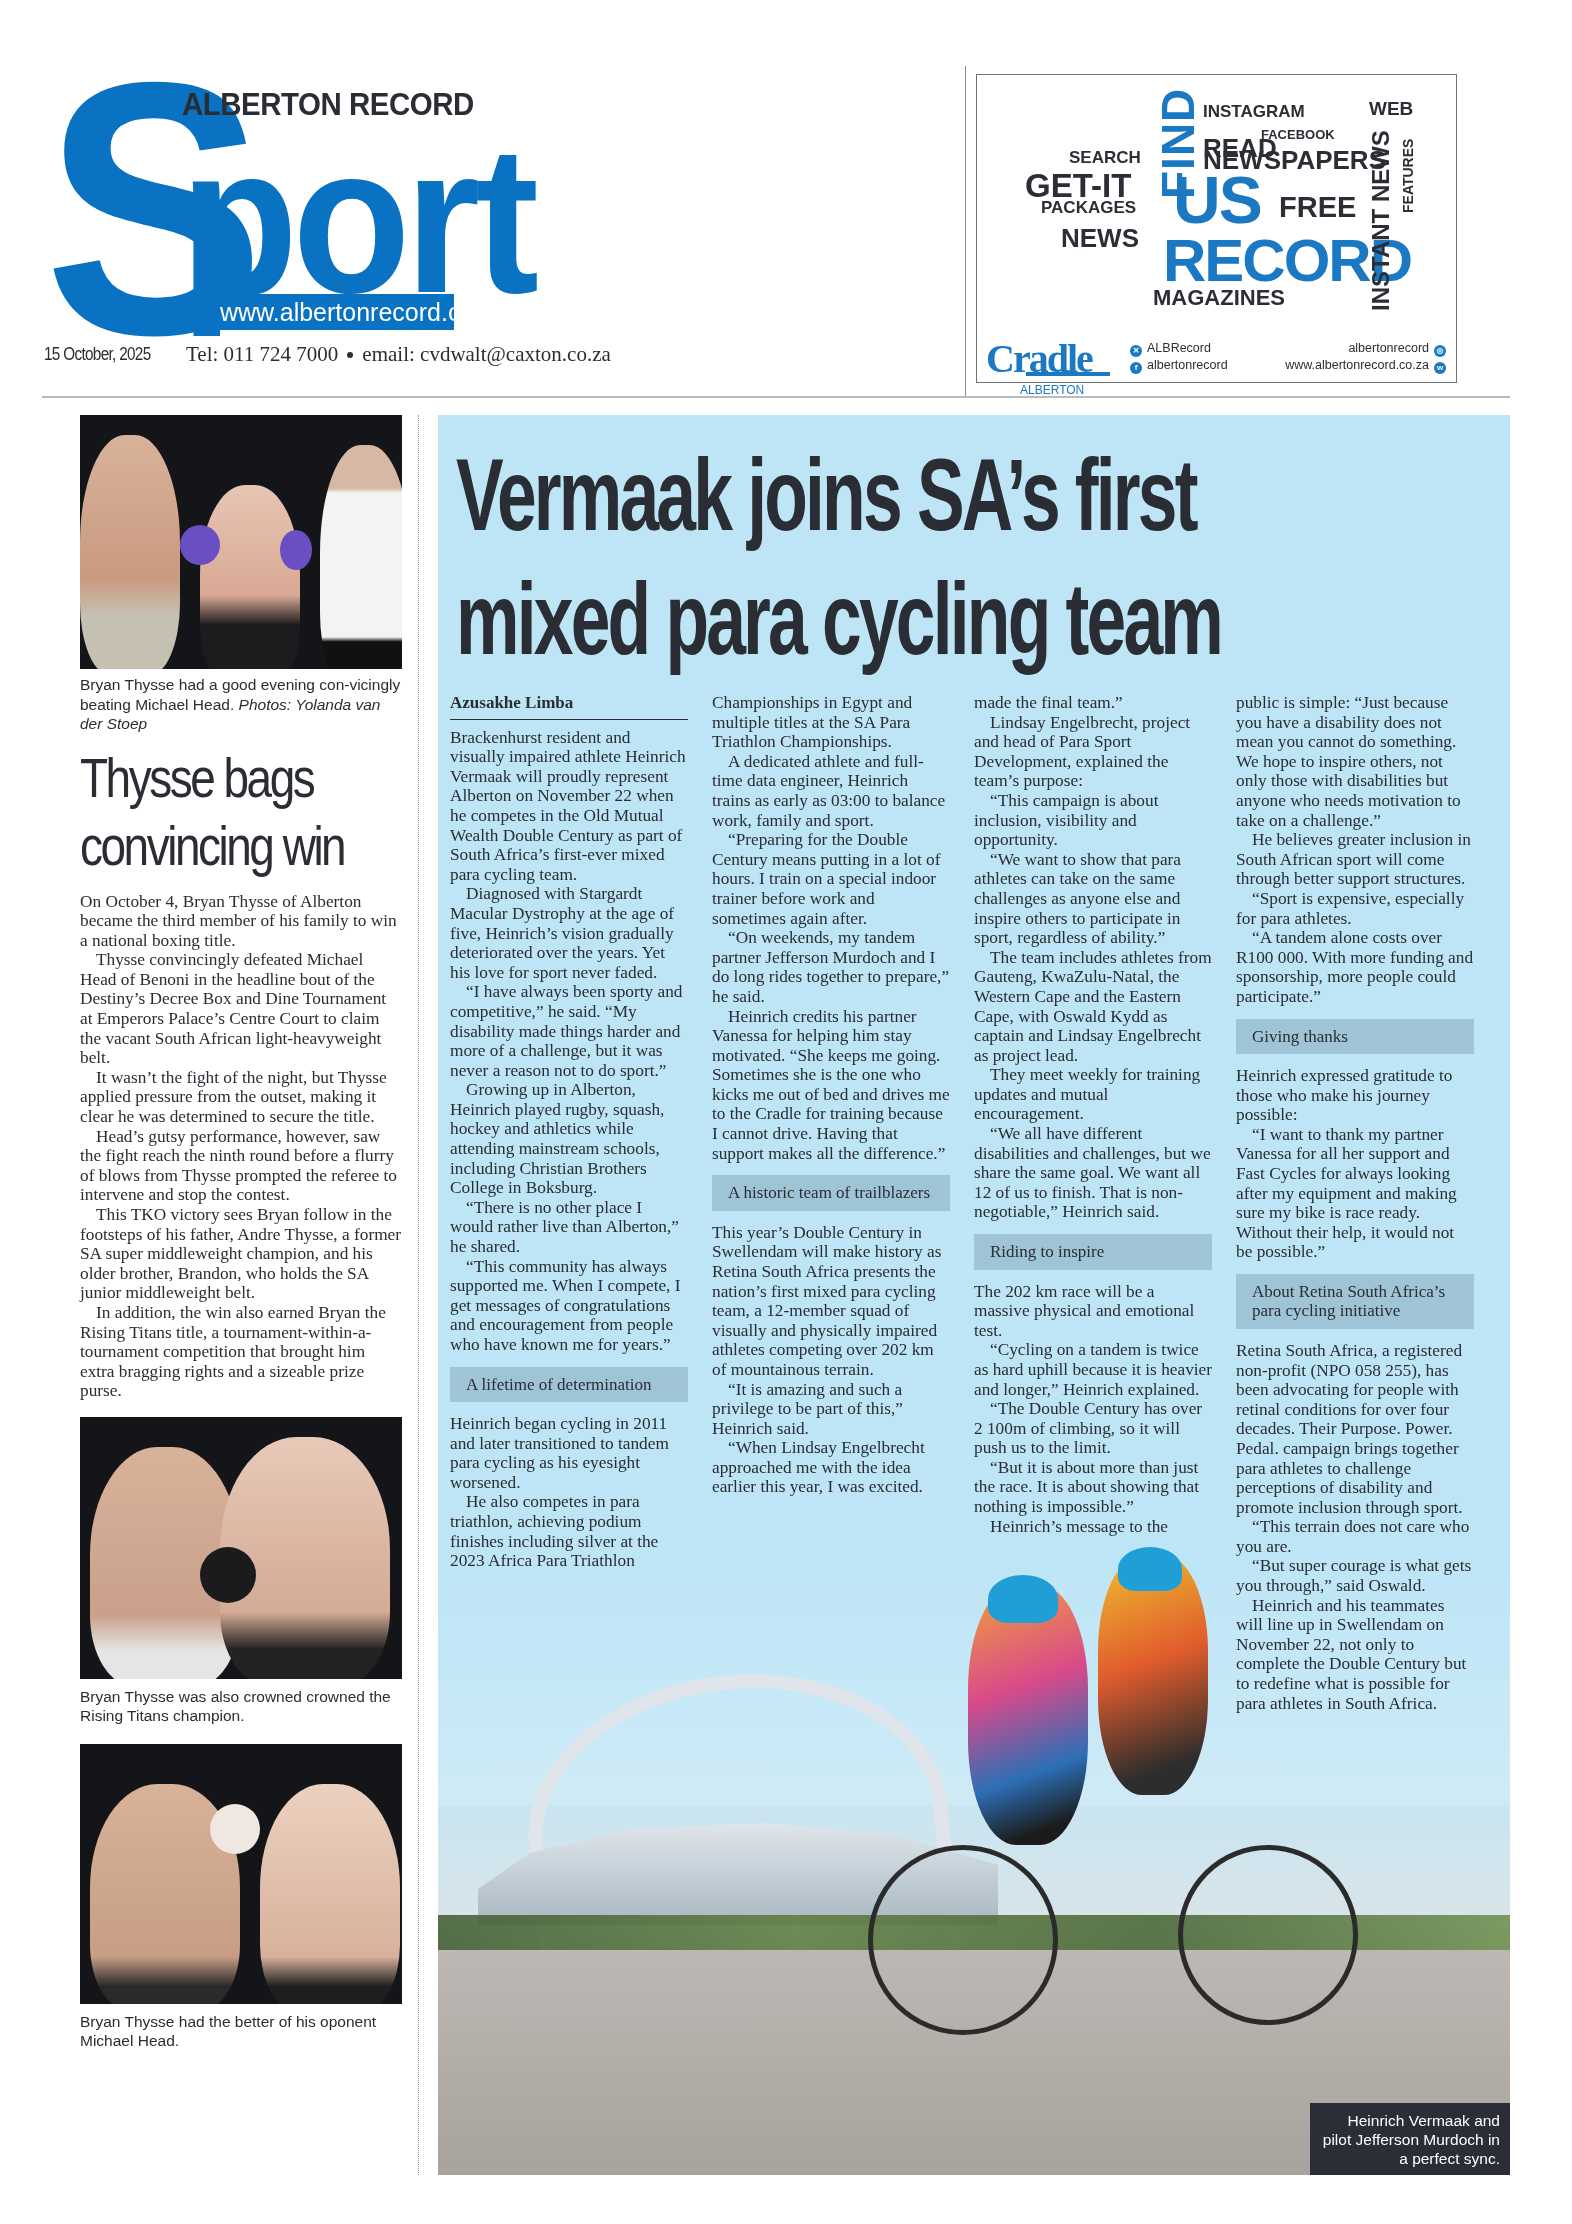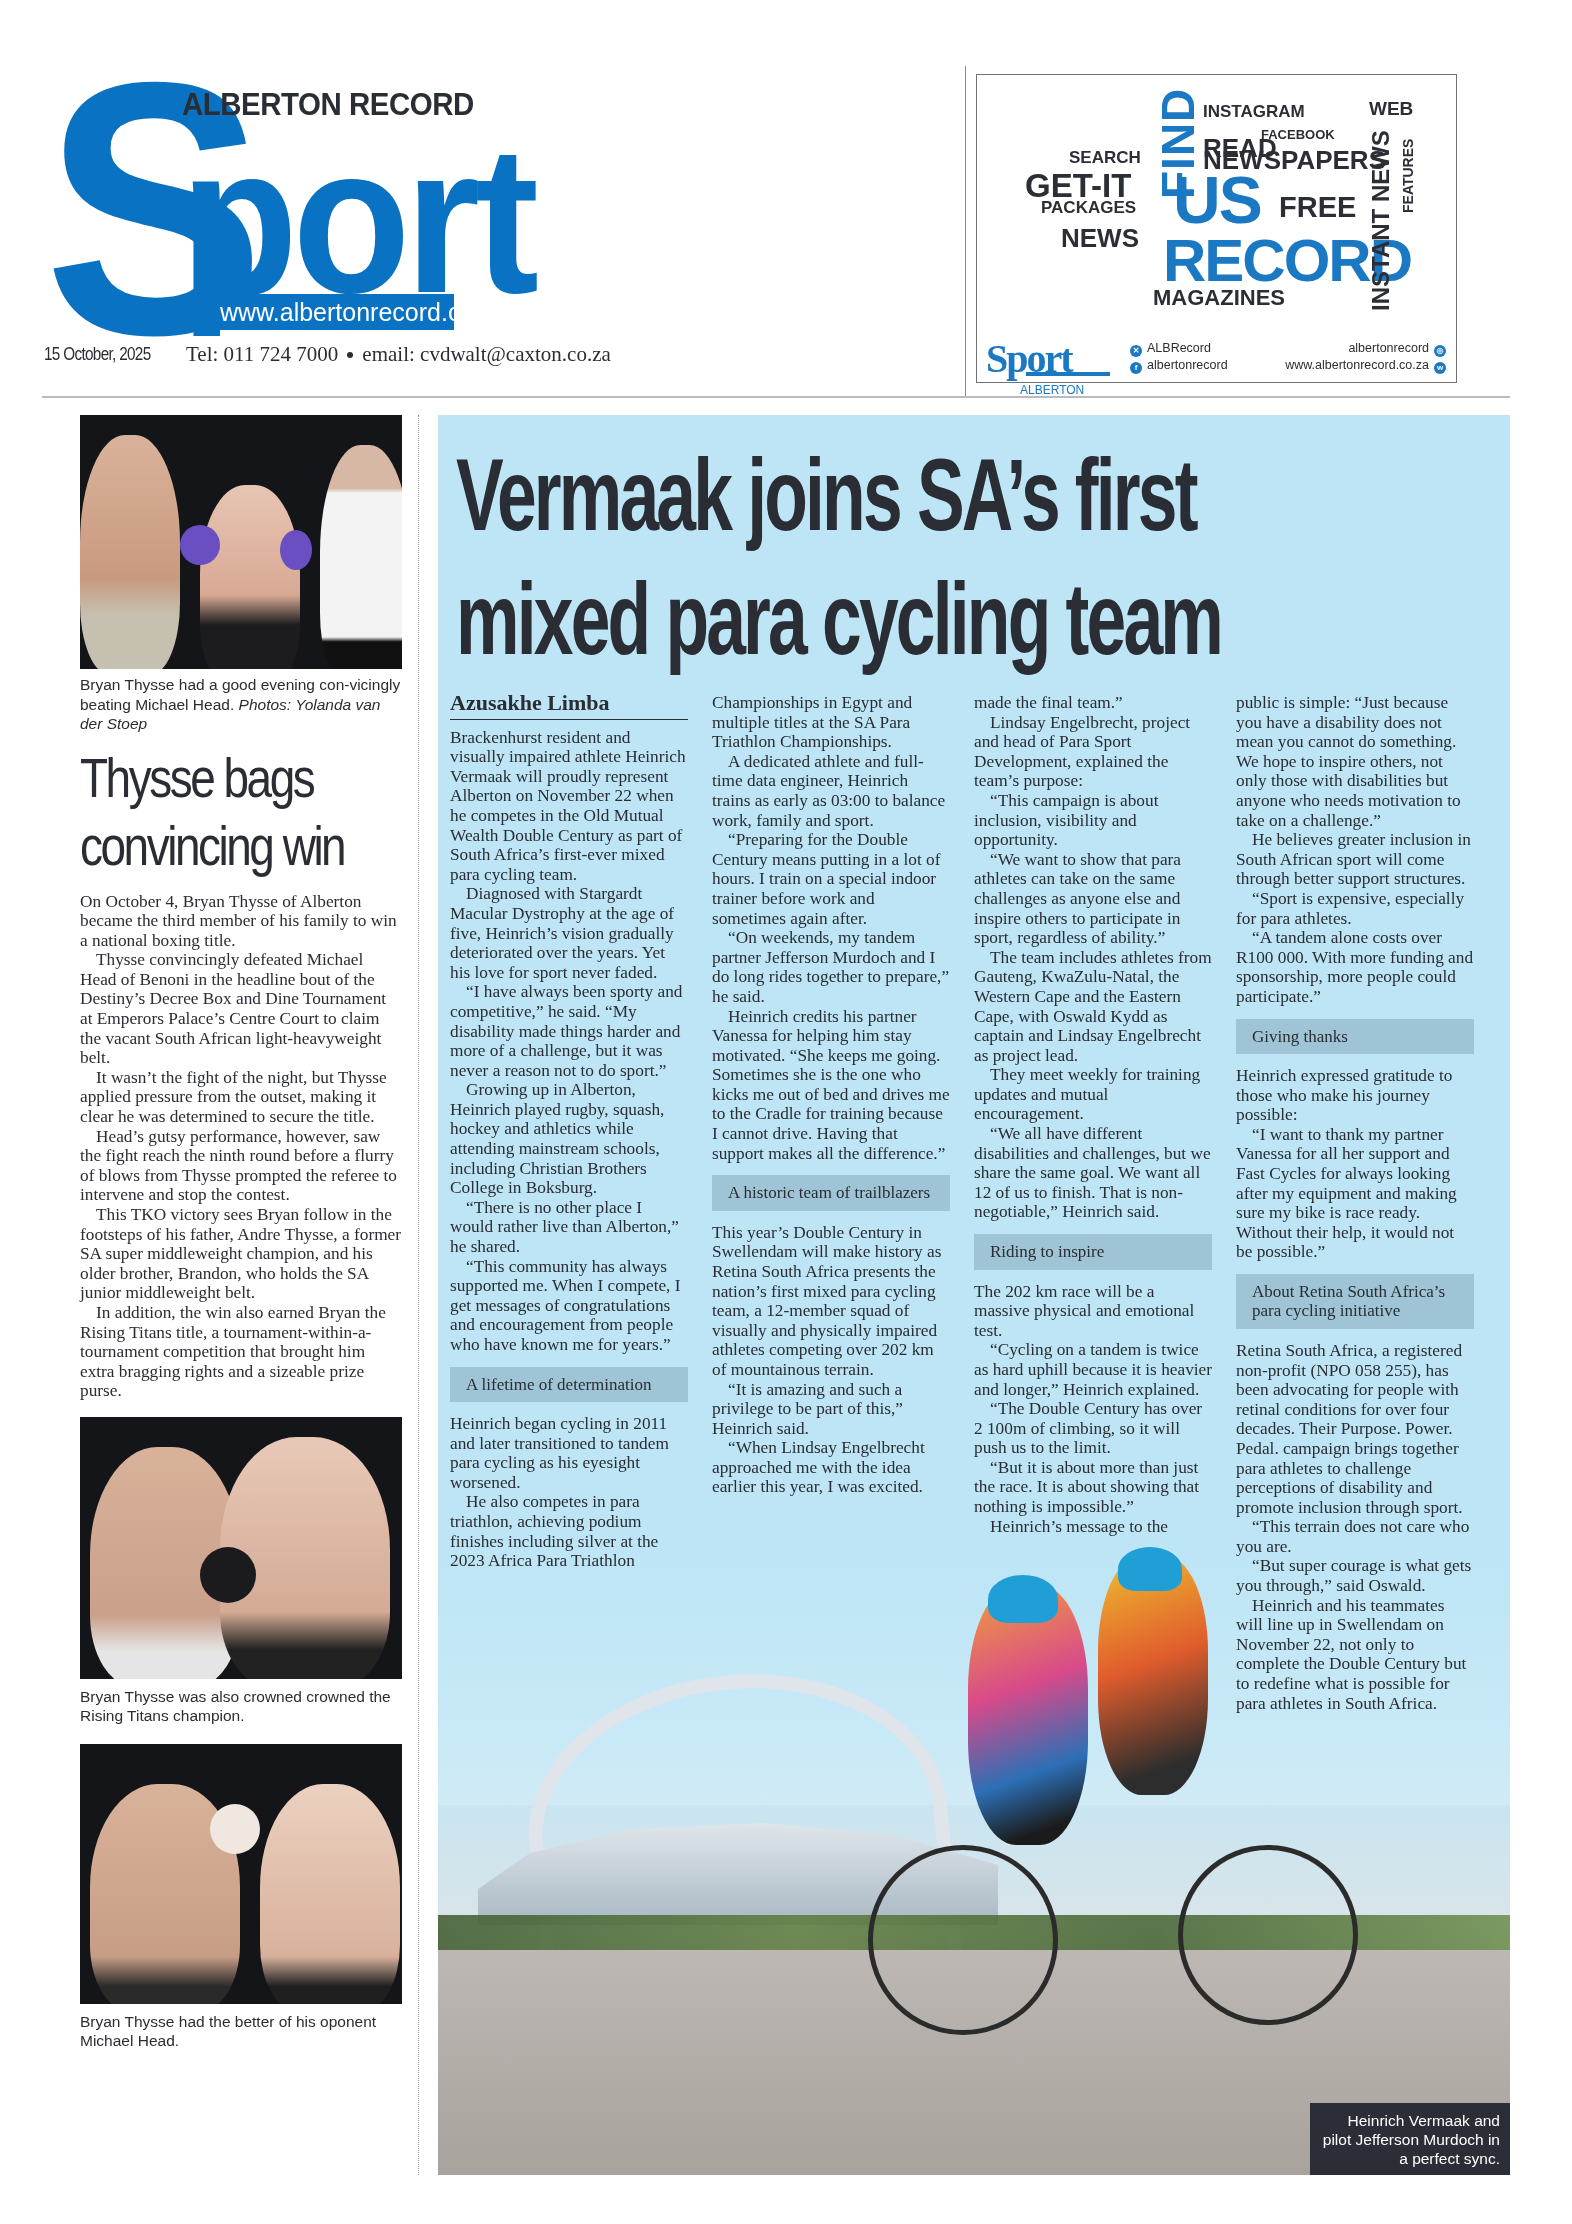--- a/index.html
+++ b/index.html
@@ -83,21 +83,21 @@
 
   
   .main-article { position: absolute; left: 438px; top: 415px; width: 1072px; height: 1760px; background: #bde5f6; overflow: hidden; }
   .main-headline {
     position: absolute; left: 18px; top: 18px; width: 1300px;
     font-family: "Liberation Sans", sans-serif; font-weight: 700; font-size: 102px; line-height: 124px;
     color: #2a2d33; letter-spacing: -4px; transform: scaleX(0.70); transform-origin: left top;
   }
   .cols { position: absolute; left: 12px; top: 278px; width: 1050px; }
   .col { position: absolute; top: 0; width: 238px; }
-  .byline { font-family: "Liberation Serif", serif; font-weight: 700; font-size: 22px; padding-bottom: 6px; border-bottom: 1px solid #2a2d33; margin-bottom: 8px; }
+  .byline { font-family: "Liberation Serif", serif; font-weight: 700; font-size: 17px; padding-bottom: 6px; border-bottom: 1px solid #2a2d33; margin-bottom: 8px; }
   .subhead {
     background: #9fc4d5; font-family: "Liberation Serif", serif; font-weight: 400; font-size: 17px;
     line-height: 19.5px; padding: 8px 16px 8px 16px; margin: 12px 0 12px; color: #2a2d33;
   }
 
   
   .cycle-photo { position: absolute; left: 0; top: 1130px; width: 1072px; height: 630px; overflow: hidden;
     background: linear-gradient(180deg, #bde5f6 0%, #bfe6f6 30%, #d9e4e9 60%, #b7b2ad 75%, #a9a4a0 100%); }
   .sky-fade { position: absolute; left: 0; top: 0; width: 100%; height: 260px; background: linear-gradient(180deg, rgba(189,229,246,1), rgba(214,238,248,0.6)); }
   .stadium-roof { position: absolute; left: 40px; top: 260px; width: 520px; height: 120px; background: linear-gradient(180deg, #e8eef2, #a9b8c3); clip-path: polygon(0 70%, 10% 40%, 30% 20%, 55% 15%, 80% 25%, 100% 50%, 100% 100%, 0 100%); }
@@ -138,21 +138,21 @@
     <div class="w" style="left:48px; top:94px; font-size:33px;">GET-IT</div>
     <div class="w" style="left:64px; top:124px; font-size:17px;">PACKAGES</div>
     <div class="w" style="left:84px; top:150px; font-size:26px;">NEWS</div>
     <div class="w" style="left:302px; top:118px; font-size:29px;">FREE</div>
     <div class="w" style="left:176px; top:212px; font-size:22px;">MAGAZINES</div>
     <div class="w" style="left:392px; top:24px; font-size:19px;">WEB</div>
     <div class="w vert" style="left:392px; top:236px; font-size:24px;">INSTANT NEWS</div>
     <div class="w vert" style="left:424px; top:138px; font-size:14px;">FEATURES</div>
     <div class="ad-footer">
       <div class="ad-logo">
-        <span class="big">Sport</span>
+        <span class="big">Cradle</span>
         <span class="small">ALBERTON</span>
         <span class="bar"></span>
       </div>
       <div class="ad-social left">
         <div><span class="ic">✕</span><span>ALBRecord</span></div>
         <div><span class="ic">f</span><span>albertonrecord</span></div>
       </div>
       <div class="ad-social right">
         <div><span>albertonrecord</span><span class="ic">◎</span></div>
         <div><span>www.albertonrecord.co.za</span><span class="ic">w</span></div>

